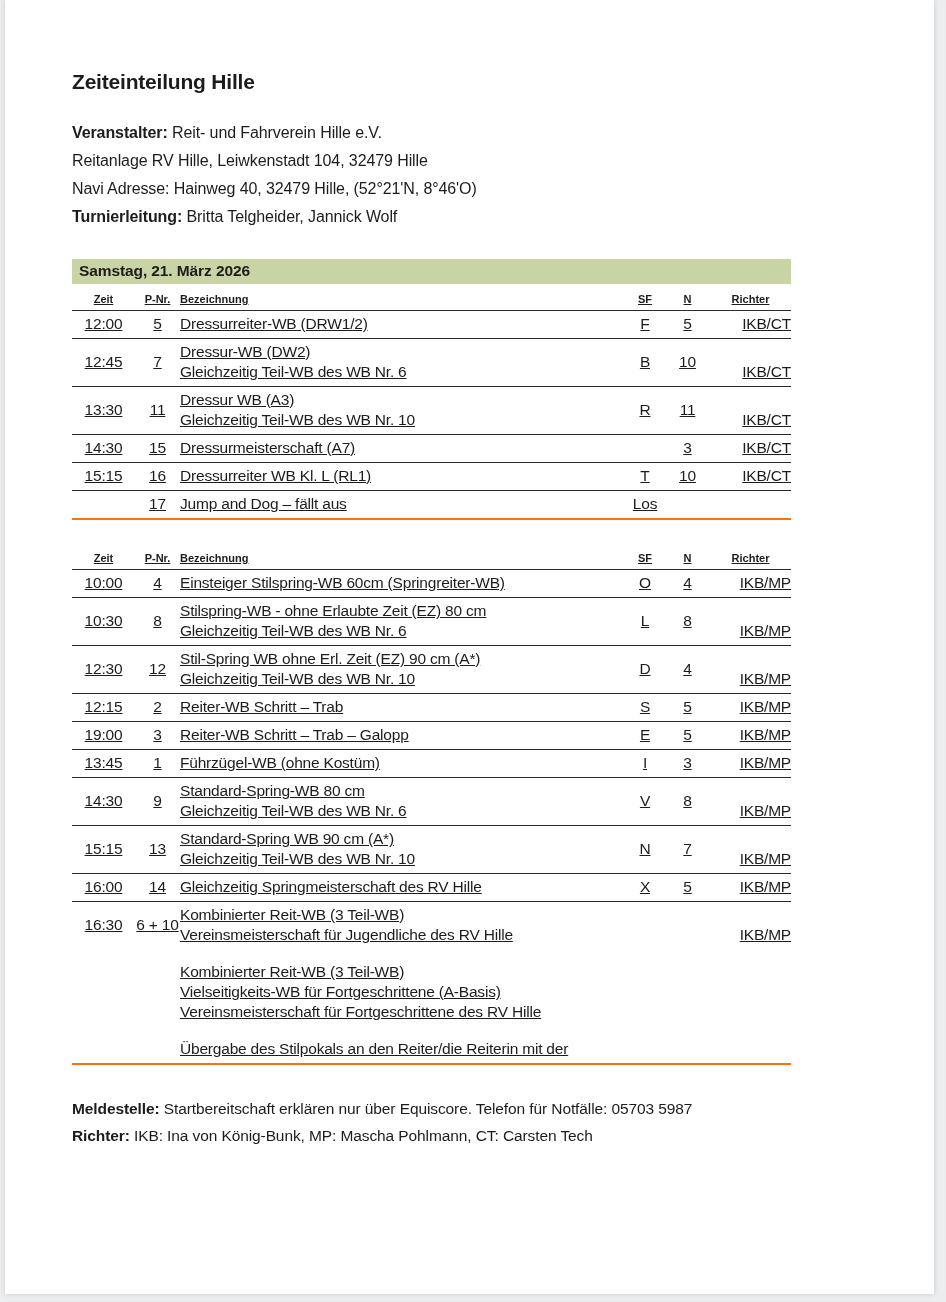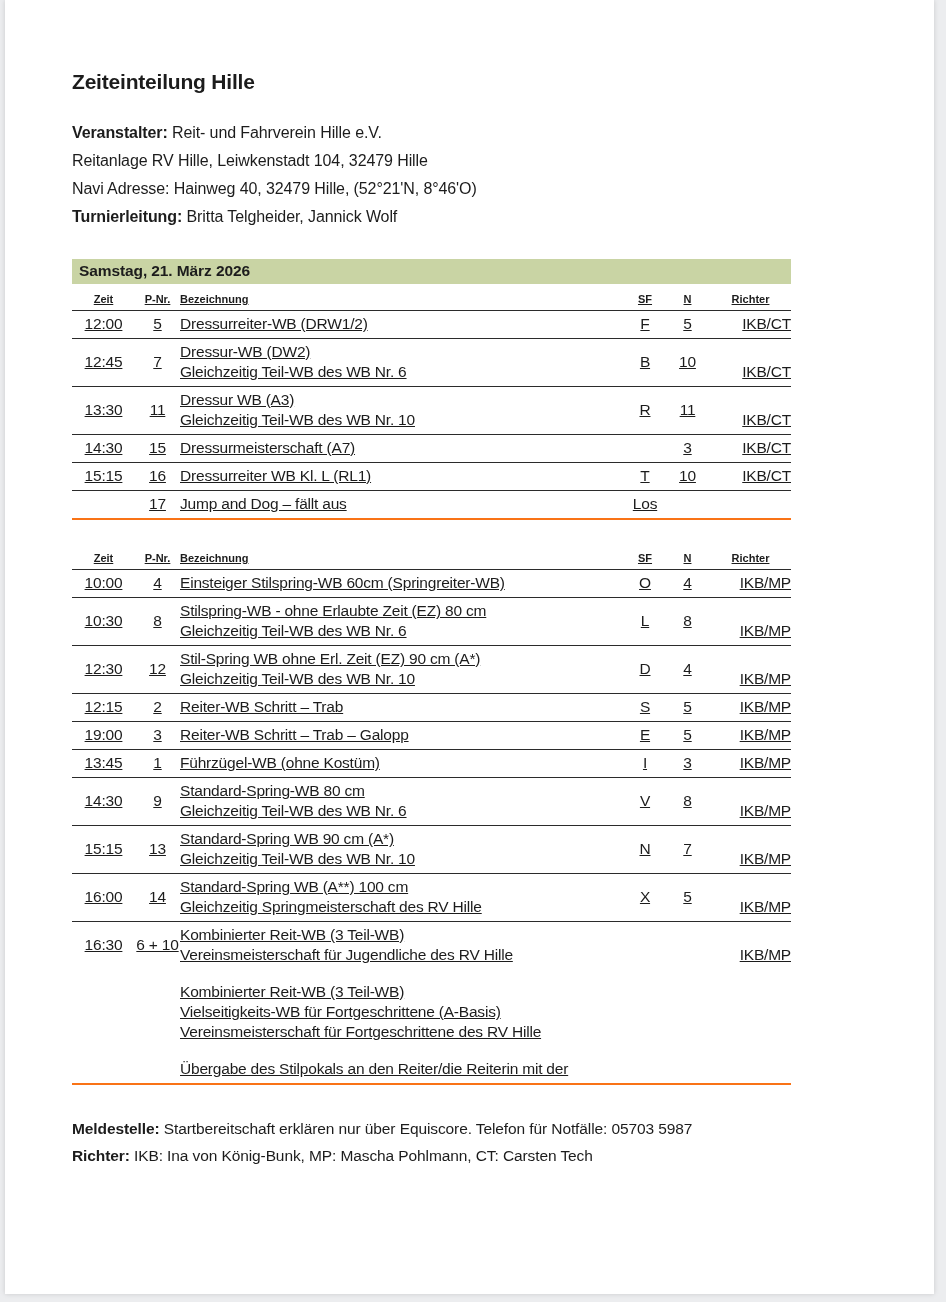--- a/index.html
+++ b/index.html
@@ -265,21 +265,20 @@
                 <div class="line">Gleichzeitig Teil-WB des WB Nr. 10</div>
               </div>
               <div class="cell c-sf">N</div>
               <div class="cell c-n">7</div>
               <div class="cell c-richter">IKB/MP</div>
             </div>
             <div class="grid row">
               <div class="cell c-zeit">16:00</div>
               <div class="cell c-pnr">14</div>
               <div class="cell c-bez">
-                <div class="line">Standard-Spring WB (A**) 100 cm</div>
                 <div class="line">Gleichzeitig Springmeisterschaft des RV Hille</div>
               </div>
               <div class="cell c-sf">X</div>
               <div class="cell c-n">5</div>
               <div class="cell c-richter">IKB/MP</div>
             </div>
             <div class="grid row">
               <div class="cell c-zeit">16:30</div>
               <div class="cell c-pnr">6 + 10</div>
               <div class="cell c-bez">

